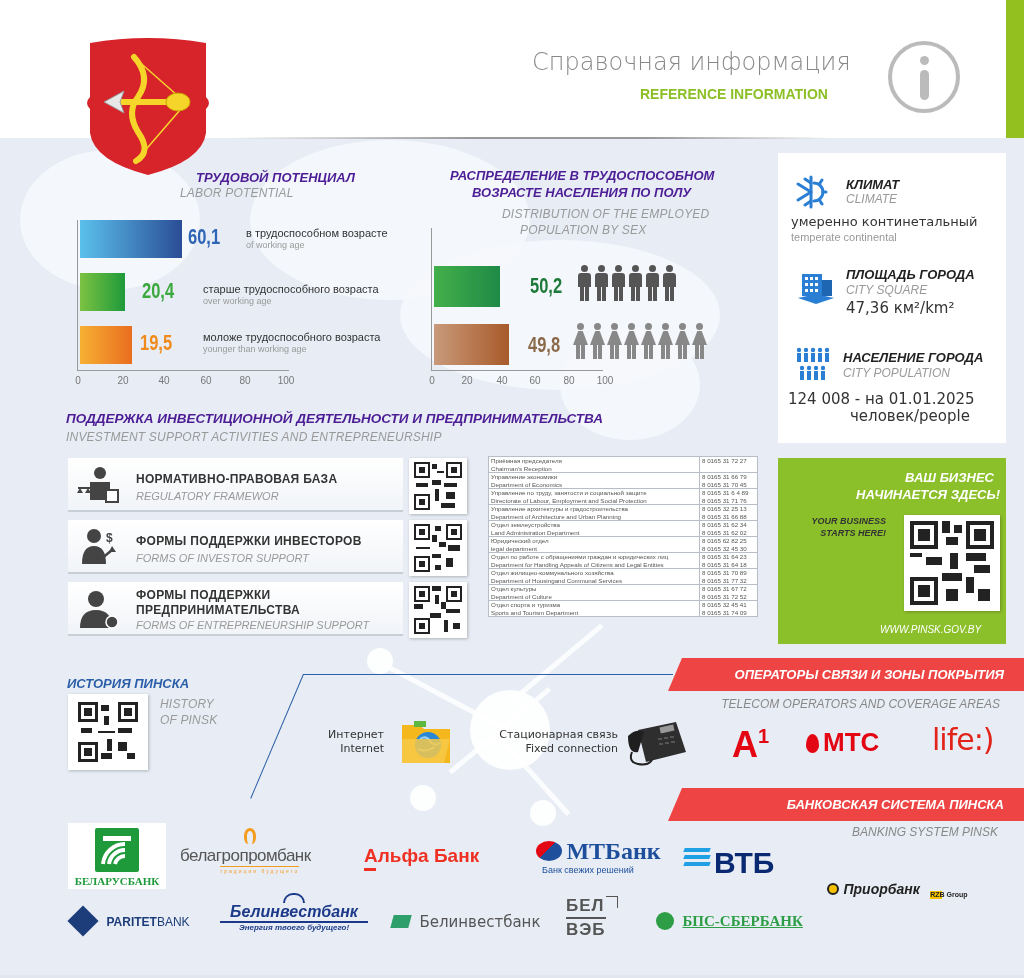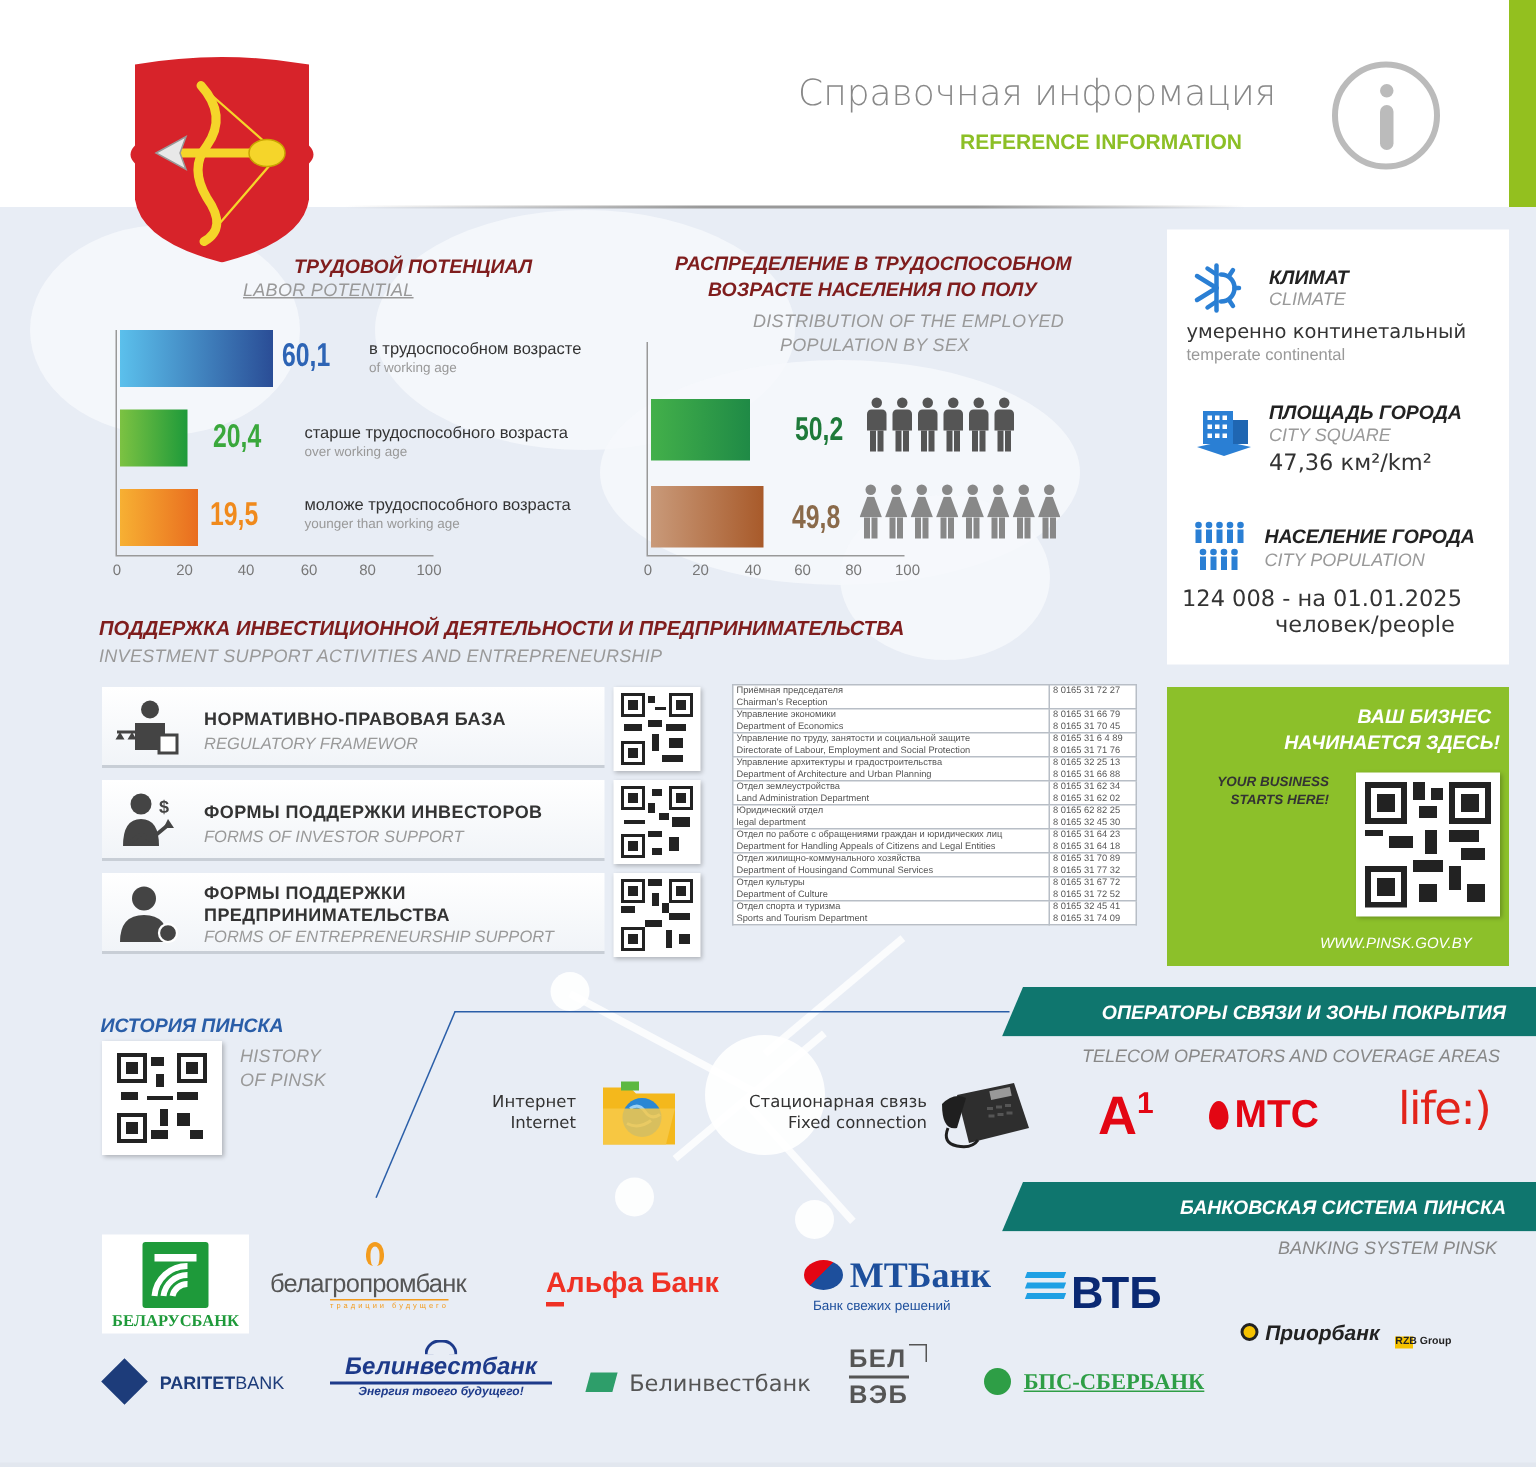--- a/index.html
+++ b/index.html
@@ -8,21 +8,21 @@
   .header-bg { left: 0; top: 0; width: 1006px; height: 138px; background: #fff; }
   .header-line { left: 230px; top: 137px; width: 600px; height: 2px; background: linear-gradient(90deg, rgba(150,150,150,0), #999 40%, #999 70%, rgba(150,150,150,0)); }
   .green-bar { left: 1006px; top: 0; width: 18px; height: 138px; background: #93c01f; }
   .map-blob { background: #f6f8fb; border-radius: 50%; opacity: .85; }
   .title-ru { font-family: "DejaVu Sans", sans-serif; font-weight: 300; font-size: 24px; color: #888; }
   .title-en { font-weight: bold; font-size: 14px; color: #8cbf26; }
   .info-icon { left: 888px; top: 41px; width: 72px; height: 72px; border: 4px solid #bbb; border-radius: 50%; }
   .info-icon .dot { position: absolute; left: 28px; top: 11px; width: 9px; height: 9px; border-radius: 50%; background: #bbb; }
   .info-icon .stem { position: absolute; left: 28px; top: 25px; width: 9px; height: 30px; border-radius: 5px; background: #bbb; }
 
-  .sec-title { font-weight: bold; font-style: italic; font-size: 13px; color: #7f1d1d; }
+  .sec-title { font-weight: bold; font-style: italic; font-size: 13px; color: #4c1d95; }
   .sec-sub { font-style: italic; font-size: 12px; color: #999; letter-spacing: .2px; }
 
   .axis-v { width: 1px; background: #999; }
   .axis-h { height: 1px; background: #999; }
   .tick { font-size: 10px; color: #777; width: 24px; text-align: center; }
   .bar { height: 38px; }
   .bignum { font-family: "Liberation Sans", sans-serif; font-weight: bold; font-size: 22px; transform: scaleX(.75); transform-origin: left; }
   .bar-lbl-ru { font-size: 11px; color: #333; }
   .bar-lbl-en { font-size: 9px; color: #999; }
 
@@ -47,21 +47,21 @@
 
   table.contacts { left: 488px; top: 456px; width: 270px; border-collapse: collapse; background: #fff; font-size: 6.2px; color: #555; }
   table.contacts td { border: 1px solid #b8bec6; padding: 0 2px; line-height: 7.5px; vertical-align: top; }
   table.contacts td.ph { width: 58px; }
 
   .biz-box { left: 778px; top: 458px; width: 228px; height: 186px; background: #8cc02a; }
   .biz-h { font-weight: bold; font-style: italic; font-size: 13px; color: #fff; text-align: right; line-height: 17px; }
   .biz-s { font-weight: bold; font-style: italic; font-size: 9px; color: #333; text-align: right; line-height: 12px; }
   .biz-url { font-style: italic; font-size: 10px; color: #fff; }
 
-  .band { background: #0f766e; color: #fff; font-weight: bold; font-style: italic; font-size: 13px; clip-path: polygon(14px 0, 100% 0, 100% 100%, 0 100%); text-align: right; padding-right: 20px; }
+  .band { background: #ef4444; color: #fff; font-weight: bold; font-style: italic; font-size: 13px; clip-path: polygon(14px 0, 100% 0, 100% 100%, 0 100%); text-align: right; padding-right: 20px; }
   .band-sub { font-style: italic; font-size: 12px; color: #888; text-align: right; }
 
   .net-line { background: #fff; opacity: .8; transform-origin: left center; height: 5px; }
   .net-node { background: #fff; border-radius: 50%; opacity: .9; }
 
   .telecom-lbl { font-family: "DejaVu Sans", sans-serif; font-size: 11px; color: #333; text-align: right; line-height: 14px; }
 
   .logo-txt { white-space: nowrap; }
 </style>
 </head>
@@ -88,21 +88,21 @@
 </div>
 
 <div class="abs title-ru" style="left:532px;top:48px;">Справочная информация</div>
 <div class="abs title-en" style="left:640px;top:86px;">REFERENCE INFORMATION</div>
 <div class="abs info-icon">
     <div class="dot"></div>
     <div class="stem"></div>
   </div>
 
 <div class="abs sec-title" style="left:196px;top:170px;">ТРУДОВОЙ ПОТЕНЦИАЛ</div>
-<div class="abs sec-sub" style="left:162px;top:186px;text-decoration:underline;">LABOR POTENTIAL</div>
+<div class="abs sec-sub" style="left:180px;top:186px;">LABOR POTENTIAL</div>
 
 <div class="abs axis-v" style="left:77px;top:220px;height:150px;"></div>
 <div class="abs axis-h" style="left:77px;top:370px;width:212px;"></div>
 
 <div class="abs bar" style="left:80px;top:220px;width:102px;background:linear-gradient(90deg,#5bc0ec,#2a4d96);"></div>
 <div class="abs bignum" style="left:188px;top:224px;color:#2d64b5;">60,1</div>
 <div class="abs bar-lbl-ru" style="left:246px;top:227px;">в трудоспособном возрасте</div>
 <div class="abs bar-lbl-en" style="left:246px;top:240px;">of working age</div>
 
 <div class="abs bar" style="left:80px;top:273px;width:45px;background:linear-gradient(90deg,#7cc242,#1e9a3a);"></div>

